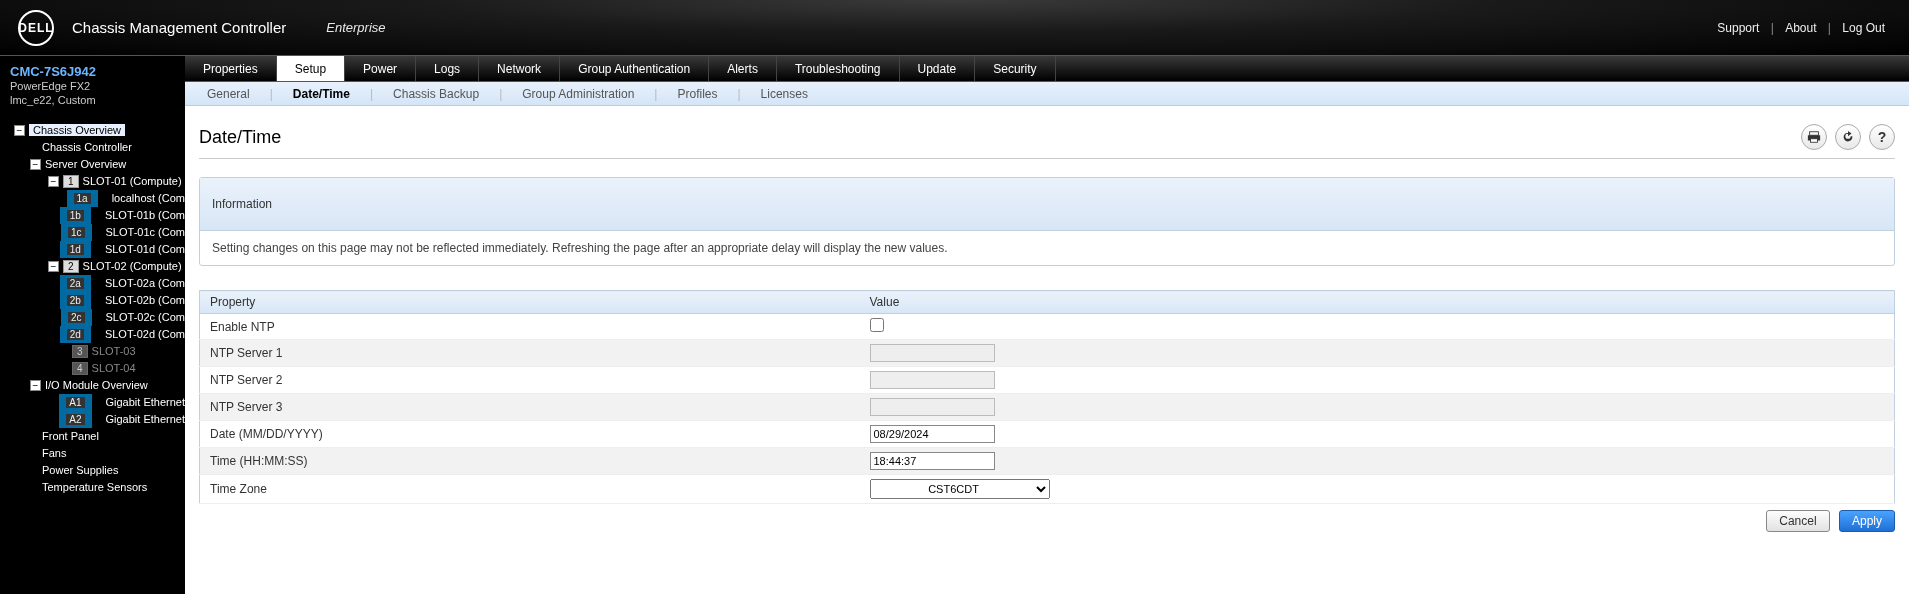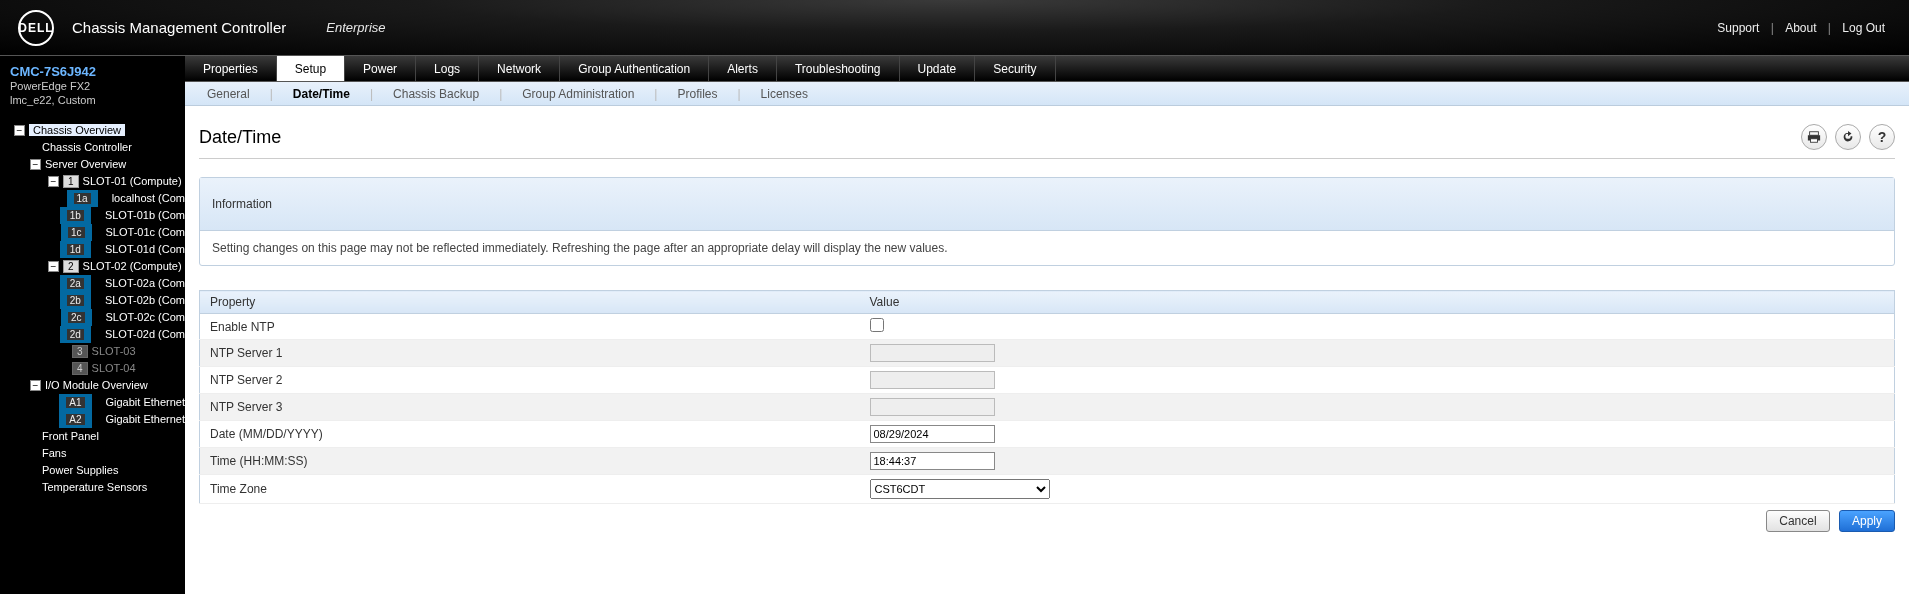--- a/index.html
+++ b/index.html
@@ -58,21 +58,21 @@
   .info-box .ib-body { padding:10px 12px; font-size:12px; color:#444;}
 
   
   .prop-table { width:100%; border:1px solid #c0d0e0; border-collapse:collapse; margin-top:24px; font-size:12px;}
   .prop-table th { background:linear-gradient(#eaf2fb,#d7e6f6); text-align:left; font-weight:normal; padding:4px 10px; border-bottom:1px solid #c0d0e0; color:#333;}
   .prop-table td { padding:4px 10px; border-bottom:1px solid #eee;}
   .prop-table tr.alt td{ background:#f2f2f2;}
   .prop-table .col-prop { width:660px;}
   .prop-table input[type=text]{ width:125px; height:18px; border:1px solid #888; font-size:11px; padding:4px 3px;}
   .prop-table input[type=text]:disabled{ background:#eee; border-color:#bbb;}
-  .prop-table select{ width:180px; height:20px; font-size:11px;}
+  .prop-table select{ width:180px; height:20px; font-size:11px;text-align:center;}
   .prop-table input[type=checkbox]{ width:14px; height:14px;}
 
   .btn-row { text-align:right; margin-top:6px;}
   .btn { display:inline-block; min-width:56px; height:22px; line-height:20px; text-align:center; font-size:12px; border:1px solid #888; border-radius:3px; background:linear-gradient(#fdfdfd,#e2e2e2); cursor:pointer; margin-left:6px; padding:0 12px;}
   .btn.primary { background:linear-gradient(#4aa3ff,#1f6fd6); color:#fff; border-color:#1a5bb0;}
 </style>
 </head>
 <body>
 
 <div class="topbar">

